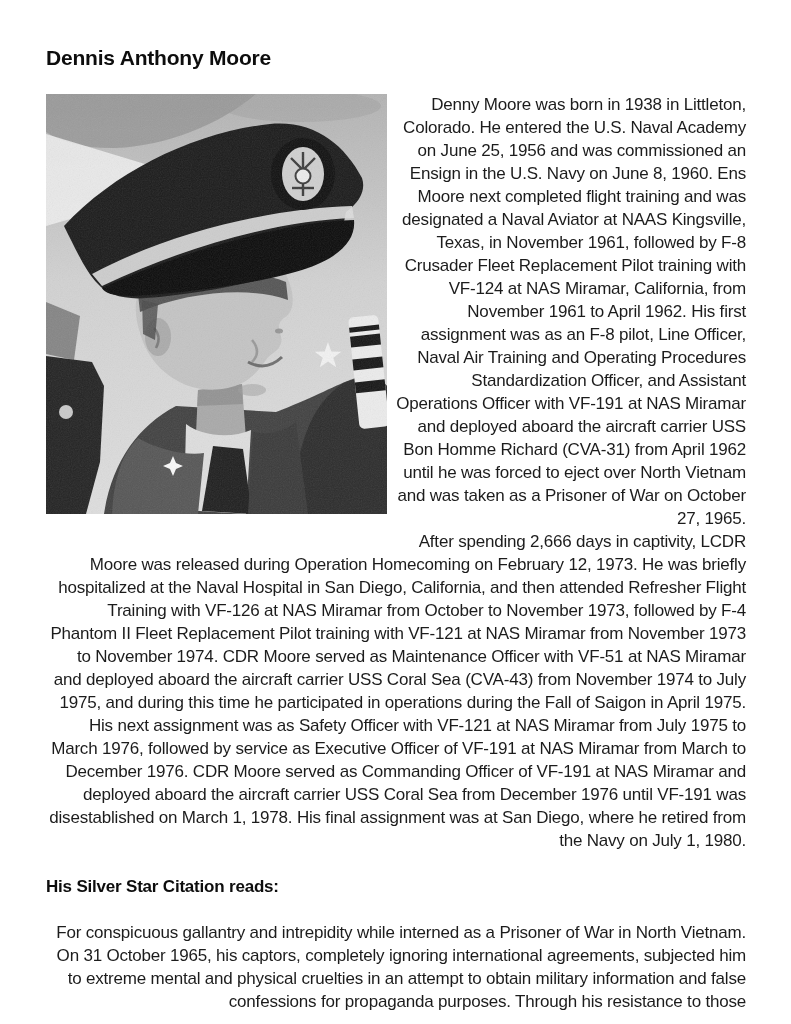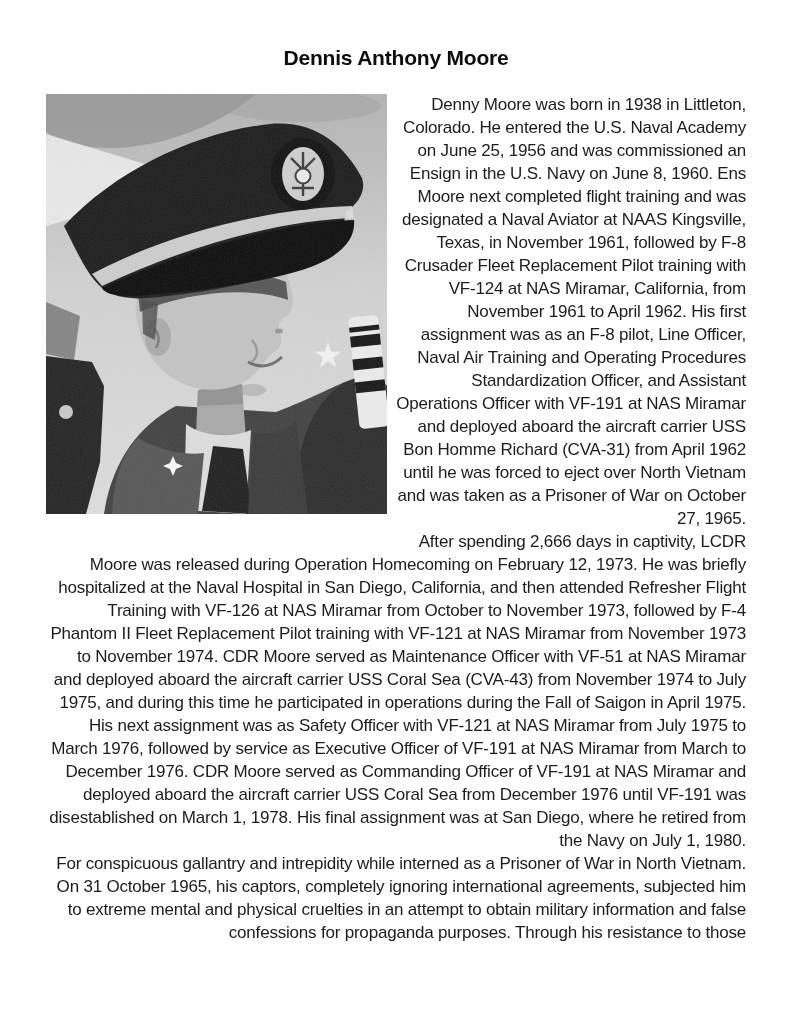--- a/index.html
+++ b/index.html
@@ -14,21 +14,20 @@
     font-family: "Liberation Sans", sans-serif;
     color: #1c1c1c;
   }
   .doc-title {
     font-size: 21px;
     line-height: 26px;
     font-weight: 700;
     color: #0d0d0d;
     margin: 0 0 22px 0;
     letter-spacing: -0.2px;
-    text-align: center;
   }
   .portrait {
     float: left;
     width: 341px;
     height: 420px;
     margin: 1px 6px 27px 0;
     padding: 0;
     background: #cfcfcf;
     overflow: hidden;
   }
@@ -131,16 +130,17 @@
         </g>
       </g>
 
       <rect width="341" height="420" filter="url(#noiseF)" opacity="0.14"></rect>
     </svg>
   </figure>
 
   <p class="body">Denny Moore was born in 1938 in Littleton, Colorado. He entered the U.S. Naval Academy on June 25, 1956 and was commissioned an Ensign in the U.S. Navy on June 8, 1960. Ens Moore next completed flight training and was designated a Naval Aviator at NAAS Kingsville, Texas, in November 1961, followed by F-8 Crusader Fleet Replacement Pilot training with VF-124 at NAS Miramar, California, from November 1961 to April 1962. His first assignment was as an F-8 pilot, Line Officer, Naval Air Training and Operating Procedures Standardization Officer, and Assistant Operations Officer with VF-191 at NAS Miramar and deployed aboard the aircraft carrier USS Bon Homme Richard (CVA-31) from April 1962 until he was forced to eject over North Vietnam and was taken as a Prisoner of War on October 27, 1965.</p>
   <p class="body">After spending 2,666 days in captivity, LCDR Moore was released during Operation Homecoming on February 12, 1973. He was briefly hospitalized at the Naval Hospital in San Diego, California, and then attended Refresher Flight Training with VF-126 at NAS Miramar from October to November 1973, followed by F-4 Phantom II Fleet Replacement Pilot training with VF-121 at NAS Miramar from November 1973 to November 1974. CDR Moore served as Maintenance Officer with VF-51 at NAS Miramar and deployed aboard the aircraft carrier USS Coral Sea (CVA-43) from November 1974 to July 1975, and during this time he participated in operations during the Fall of Saigon in April 1975. His next assignment was as Safety Officer with VF-121 at NAS Miramar from July 1975 to March 1976, followed by service as Executive Officer of VF-191 at NAS Miramar from March to December 1976. CDR Moore served as Commanding Officer of VF-191 at NAS Miramar and deployed aboard the aircraft carrier USS Coral Sea from December 1976 until VF-191 was disestablished on March 1, 1978. His final assignment was at San Diego, where he retired from the Navy on July 1, 1980.</p>
 
+  <h2 class="citation-heading">His Silver Star Citation reads:</h2>
 
   <p class="body">For conspicuous gallantry and intrepidity while interned as a Prisoner of War in North Vietnam. On 31 October 1965, his captors, completely ignoring international agreements, subjected him to extreme mental and physical cruelties in an attempt to obtain military information and false confessions for propaganda purposes. Through his resistance to those</p>
 
 </div>
 
 </body></html>

